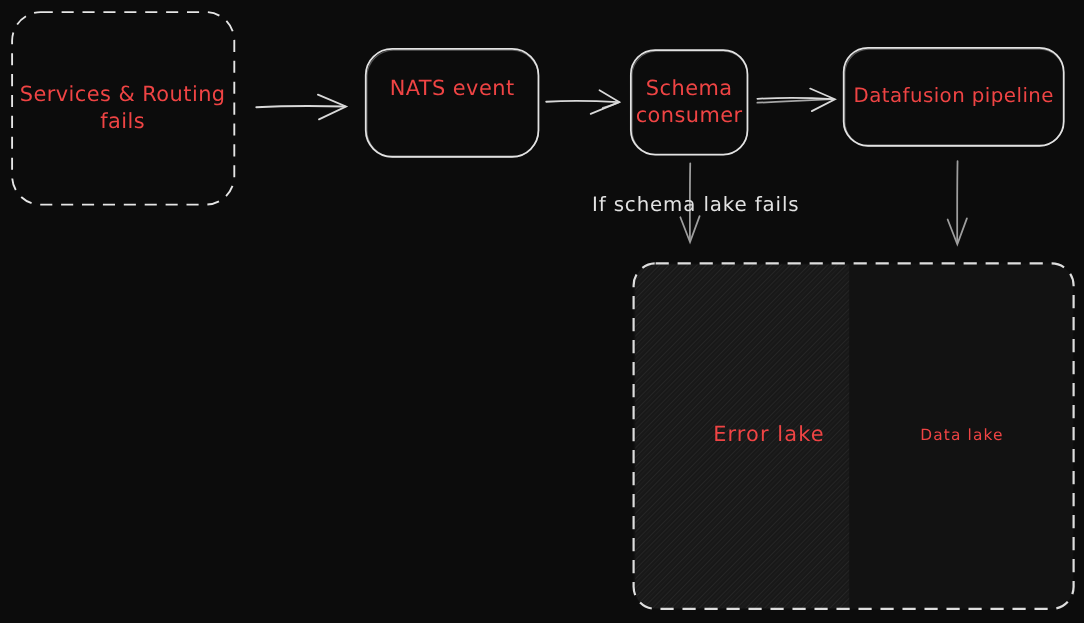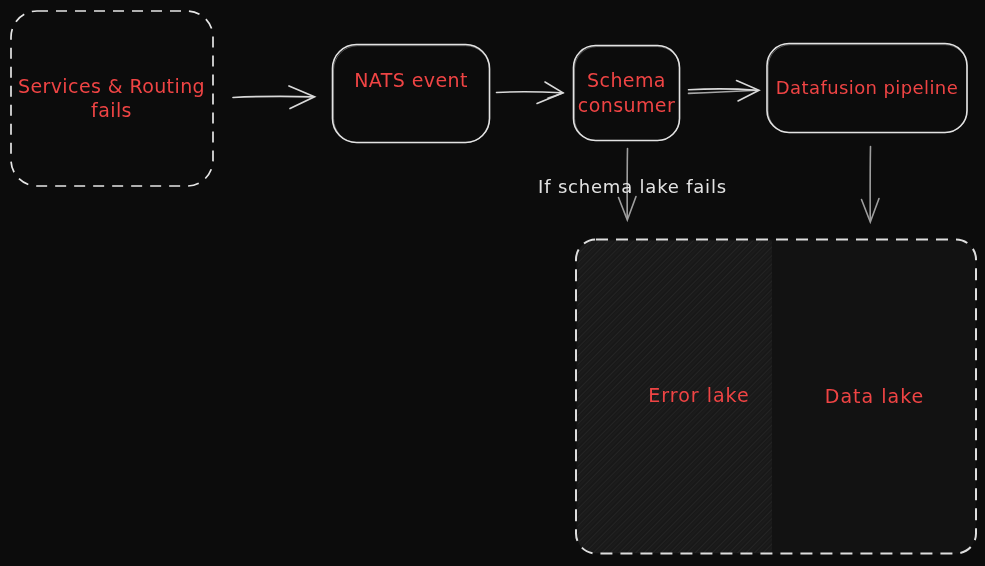--- a/index.html
+++ b/index.html
@@ -31,21 +31,21 @@
     letter-spacing: 0.4px;
     pointer-events: none;
     white-space: nowrap;
   }
   .lbl-services   { left: 10px;  top: 10px;  width: 203px; height: 176px; font-size: 19px; line-height: 24px; }
   .lbl-nats       { left: 332px; top: 44px;  width: 158px; height: 73px;  font-size: 19px; line-height: 25px; }
   .lbl-schema     { left: 573px; top: 45px;  width: 107px; height: 96px;  font-size: 19px; line-height: 25px; }
   .lbl-datafusion { left: 767px; top: 43px;  width: 200px; height: 89px;  font-size: 18px; }
   .lbl-failnote   { left: 500px; top: 172px; width: 265px; height: 28px;  font-size: 18px; letter-spacing: 0.8px; color: #e3e3e3; }
   .lbl-errorlake  { left: 577px; top: 381px; width: 196px; height: 28px;  font-size: 19px; letter-spacing: 1px; margin-left: 24px; }
-  .lbl-datalake   { left: 772px; top: 382px; width: 205px; height: 28px;  font-size: 19px; letter-spacing: 1px; }
+  .lbl-datalake   { left: 772px; top: 382px; width: 205px; height: 28px;  font-size: 14px; letter-spacing: 1px; }
 </style>
 </head>
 <body>
 
 <div class="stage">
 
   <svg width="985" height="566" viewBox="0 0 985 566">
     <defs>
       <pattern id="hatch" width="6" height="6" patternUnits="userSpaceOnUse" patternTransform="rotate(-45)">
         <rect width="6" height="6" fill="#181818"></rect>

